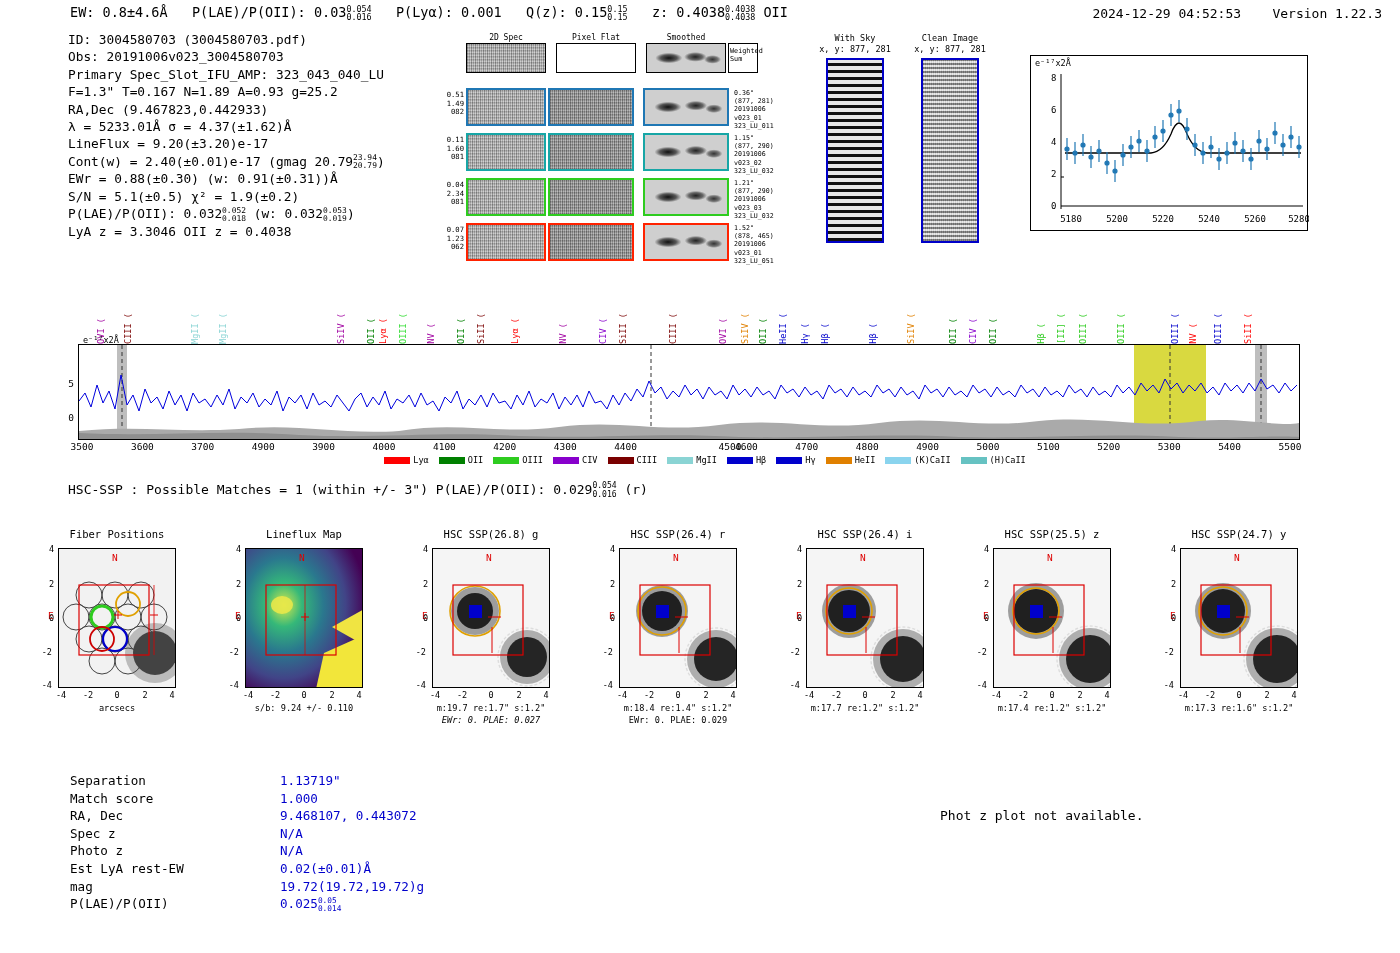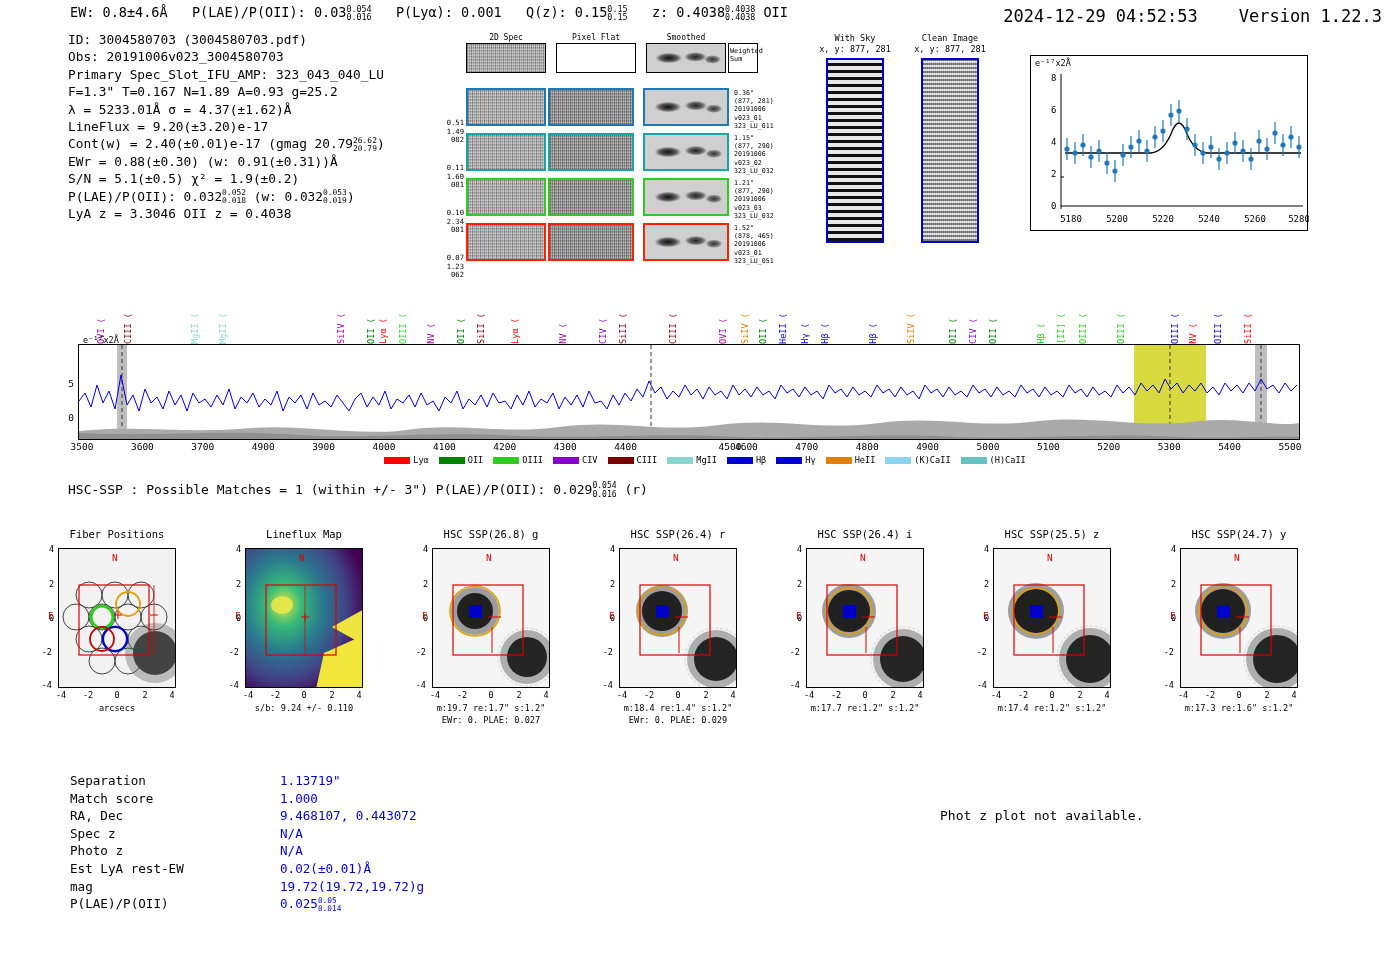--- a/index.html
+++ b/index.html
@@ -7,21 +7,21 @@
   body {
     width:1400px; height:953px; background:#ffffff;
     font-family:"DejaVu Sans Mono", monospace;
     color:#000; position:relative; overflow:hidden;
   }
   .mono { font-family:"DejaVu Sans Mono", monospace; }
   .fracwrap { display:inline-block; vertical-align:middle; font-size:0.62em; line-height:1.0; text-align:left; }
 
   
   #topline { position:absolute; left:70px; top:4px; font-size:13.5px; white-space:nowrap; }
-  #datever { position:absolute; right:18px; top:6px; font-size:17px; white-space:nowrap; }
+  #datever { position:absolute; right:18px; top:6px; font-size:13px; white-space:nowrap; }
 
   
   #infoblock { position:absolute; left:68px; top:31px; font-size:12.8px; line-height:17.4px; white-space:nowrap; }
 
   
   #specpanel { position:absolute; left:438px; top:33px; width:355px; height:225px; }
   .pnl-title { position:absolute; font-size:8px; text-align:center; }
   .imgbox { position:absolute; border:1px solid #000; background:#d9d9d9; overflow:hidden; }
   .noise {
     background-image:
@@ -30,21 +30,21 @@
     background-color:#b9b9b9;
   }
   .flat { background:#ffffff; }
   .smoothblob {
     background:
       radial-gradient(ellipse 18px 7px at 28% 50%, #111 0%, #555 45%, rgba(180,180,180,0) 75%),
       radial-gradient(ellipse 14px 6px at 62% 46%, #222 0%, #666 50%, rgba(180,180,180,0) 80%),
       radial-gradient(ellipse 10px 5px at 84% 55%, #333 0%, #777 55%, rgba(190,190,190,0) 85%),
       #cfcfcf;
   }
-  .rowlabel { position:absolute; font-size:7.2px; line-height:8.6px; text-align:right;margin-top:28px; }
+  .rowlabel { position:absolute; font-size:7.2px; line-height:8.6px; text-align:right; }
   .rowlabelr { position:absolute; font-size:6.6px; line-height:8.2px; text-align:left; }
 
   
   .skybox { position:absolute; border:2px solid #0000c8; overflow:hidden; }
   .skystripes {
     background:repeating-linear-gradient(0deg,#111 0 3px,#e8e8e8 3px 7px);
   }
   .cleanstripes {
     background-image:
       repeating-linear-gradient(0deg, rgba(0,0,0,0.35) 0 2px, rgba(255,255,255,0.5) 2px 4px),
@@ -110,24 +110,25 @@
   <span>2024-12-29 04:52:53</span>
   &nbsp;&nbsp;
   <span>Version 1.22.3</span>
 </div>
 
 <div id="infoblock">
   <div>ID: 3004580703 (3004580703.pdf)</div>
   <div>Obs: 20191006v023_3004580703</div>
   <div>Primary Spec_Slot_IFU_AMP: 323_043_040_LU</div>
   <div>F=1.3"  T=0.167  N=1.89  A=0.93  g=25.2</div>
+  <div>RA,Dec (9.467823,0.442933)</div>
   <div>λ = 5233.01Å   σ = 4.37(±1.62)Å</div>
   <div>LineFlux = 9.20(±3.20)e-17</div>
   <div>
-    <span>Cont(w) = 2.40(±0.01)e-17 (gmag 20.79</span><span class="fracwrap"><span>26.62</span><br><span>20.79</span></span><span>)</span>
+    <span>Cont(w) = 2.40(±0.01)e-17 (gmag 20.79</span><span class="fracwrap"><span>23.94</span><br><span>20.79</span></span><span>)</span>
   </div>
   <div>EWr = 0.88(±0.30) (w: 0.91(±0.31))Å</div>
   <div>S/N = 5.1(±0.5)   χ² = 1.9(±0.2)</div>
   <div>
     <span>P(LAE)/P(OII): 0.032</span><span class="fracwrap"><span>0.052</span><br><span>0.018</span></span>
     <span>(w: 0.032</span><span class="fracwrap"><span>0.053</span><br><span>0.019</span></span><span>)</span>
   </div>
   <div>LyA z = 3.3046   OII z = 0.4038</div>
 </div>
 
@@ -160,21 +161,21 @@
 081</div>
   <div class="imgbox noise" style="left:28px; top:100px; width:80px; height:38px; border:2px solid #17a6a6;"></div>
   <div class="imgbox noise" style="left:110px; top:100px; width:86px; height:38px; border:2px solid #17a6a6; background-color:#999;"></div>
   <div class="imgbox smoothblob" style="left:205px; top:100px; width:86px; height:38px; border:2px solid #17a6a6;"></div>
   <div class="rowlabelr" style="left:296px; top:101px; white-space:pre;">1.15"
 (877, 290)
 20191006
 v023_02
 323_LU_032</div>
 
-  <div class="rowlabel" style="left:-6px; top:148px; width:32px; white-space:pre;">0.10
+  <div class="rowlabel" style="left:-6px; top:148px; width:32px; white-space:pre;">0.04
 2.34
 081</div>
   <div class="imgbox noise" style="left:28px; top:145px; width:80px; height:38px; border:2px solid #2ecc1f;"></div>
   <div class="imgbox noise" style="left:110px; top:145px; width:86px; height:38px; border:2px solid #2ecc1f; background-color:#999;"></div>
   <div class="imgbox smoothblob" style="left:205px; top:145px; width:86px; height:38px; border:2px solid #2ecc1f;"></div>
   <div class="rowlabelr" style="left:296px; top:146px; white-space:pre;">1.21"
 (877, 290)
 20191006
 v023_03
 323_LU_032</div>
@@ -496,21 +497,21 @@
   <div class="ytk" style="left:-18px; top:51px;">2</div>
   <div class="ytk" style="left:-18px; top:85px;">0</div>
   <div class="ytk" style="left:-20px; top:119px;">-2</div>
   <div class="ytk" style="left:-20px; top:152px;">-4</div>
   <div class="xtk" style="left:-5px; top:162px;">-4</div>
   <div class="xtk" style="left:22px; top:162px;">-2</div>
   <div class="xtk" style="left:51px; top:162px;">0</div>
   <div class="xtk" style="left:79px; top:162px;">2</div>
   <div class="xtk" style="left:106px; top:162px;">4</div>
   <div class="cap" style="left:-21px; top:175px;">m:19.7 re:1.7" s:1.2"</div>
-  <div class="cap" style="left:-21px; top:187px;">EWr: 0. PLAE: 0.027</div>
+  <div class="cap" style="left:-21px; top:187px;font-style:italic;">EWr: 0. PLAE: 0.027</div>
 </div>
 
 <div class="cutout" style="left:619px;">
   <div class="cutitle" style="left:-16px; top:0;">HSC SSP(26.4) r</div>
   <div class="frame" style="left:0;">
     <svg width="118" height="140" viewBox="0 0 118 140">
       <rect width="118" height="140" fill="#f5f5f5"></rect>
       <circle cx="42" cy="62" r="20" fill="#111"></circle>
         <circle cx="42" cy="62" r="26" fill="#333" opacity="0.45"></circle>
       <circle cx="96" cy="110" r="22" fill="#111"></circle>

